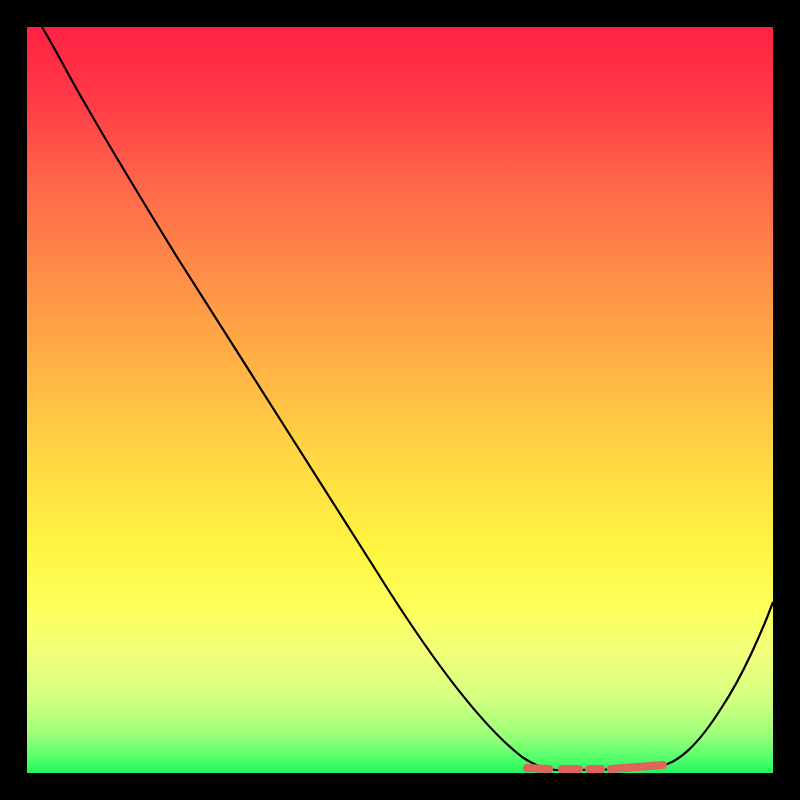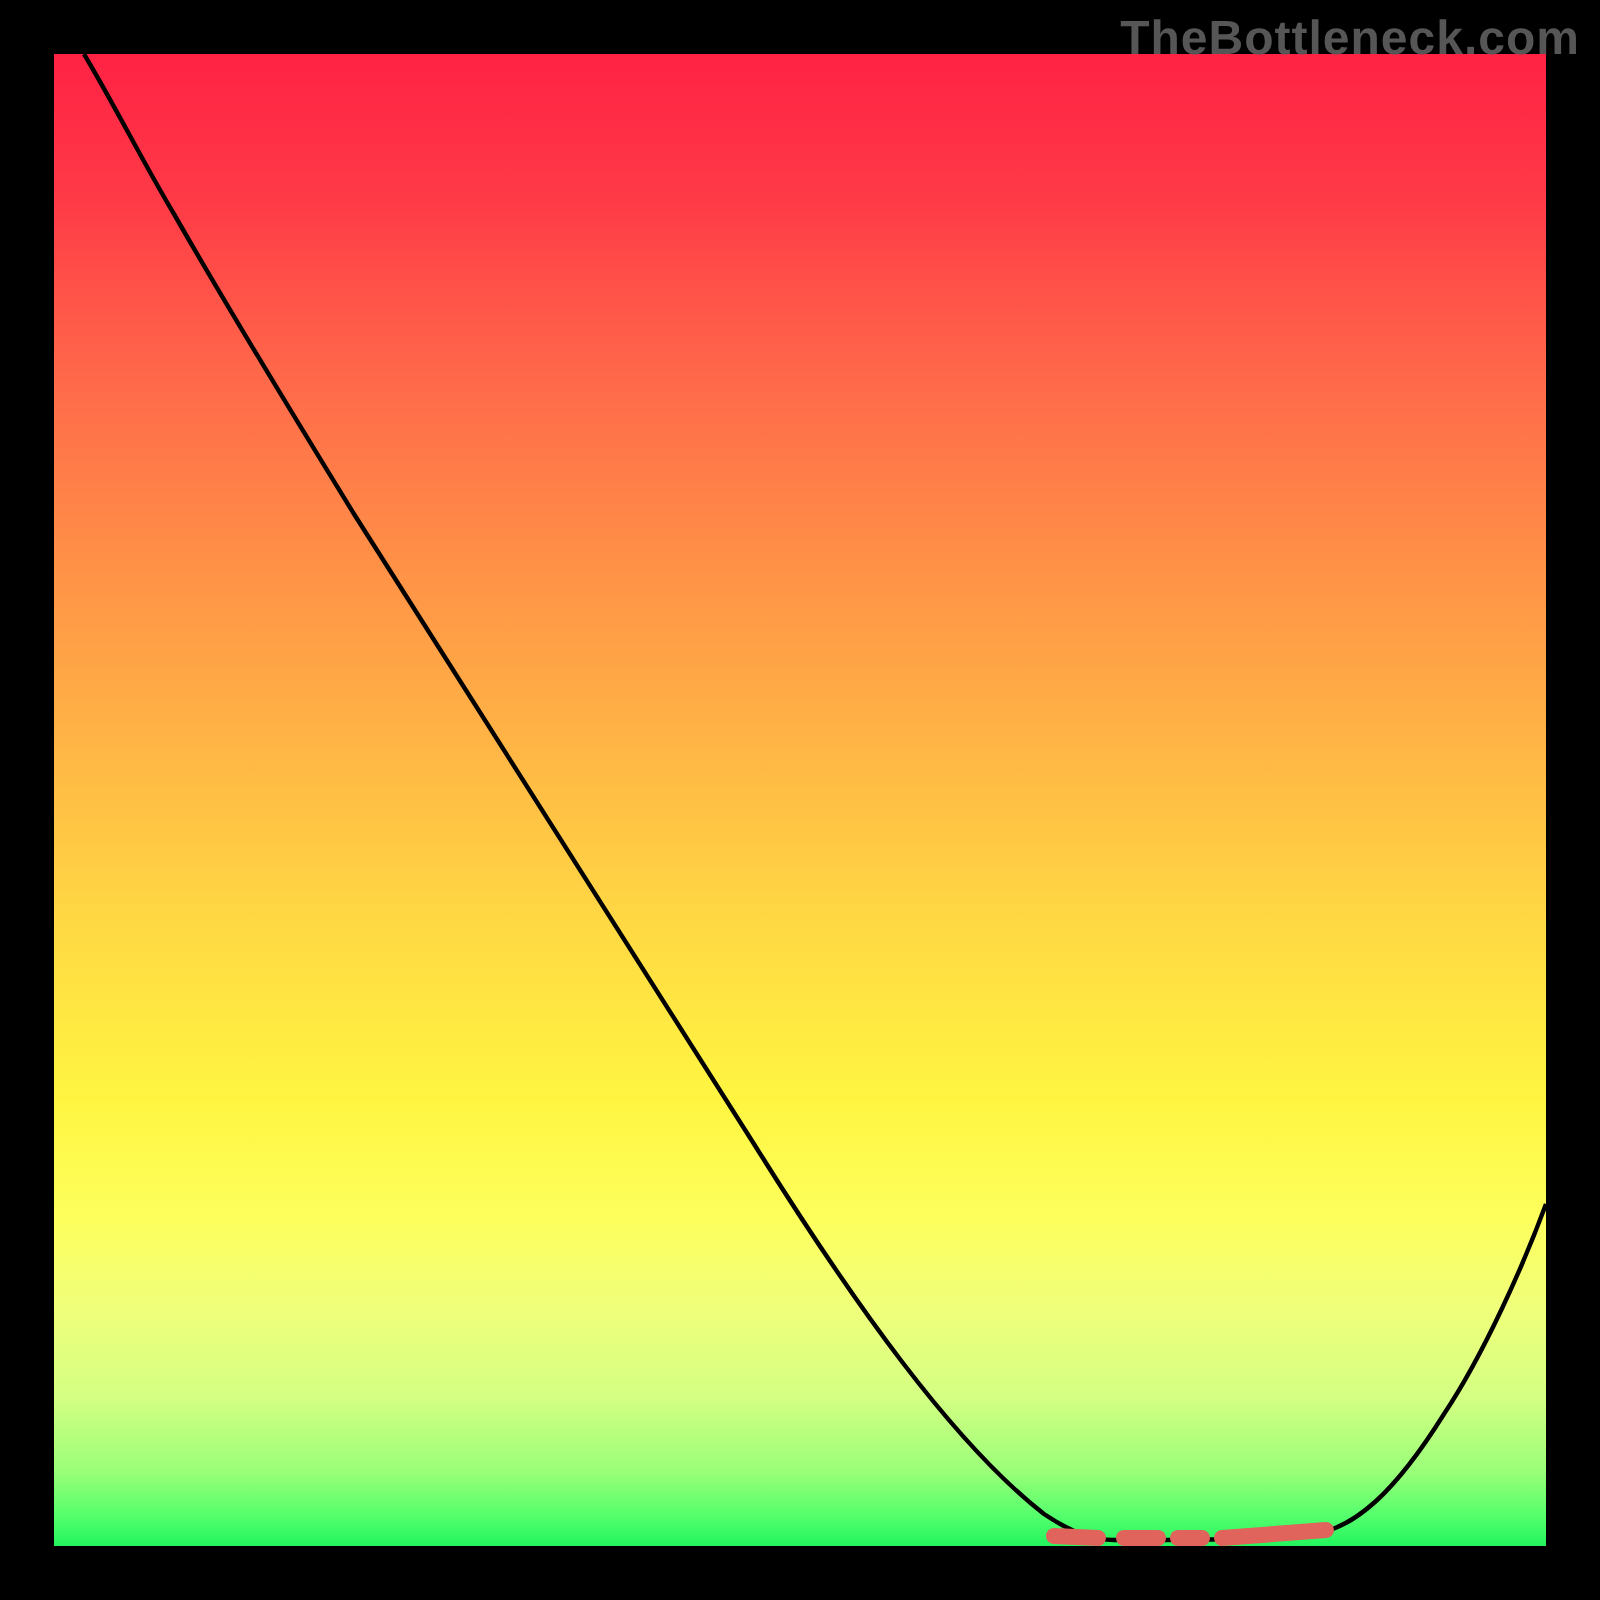--- a/index.html
+++ b/index.html
@@ -51,21 +51,20 @@
     width: 100%;
     height: 100%;
     z-index: 2;
     pointer-events: none;
   }
 </style>
 </head>
 <body>
 
 <div class="wrapper">
-  <div class="watermark">TheBottleneck.com</div>
   <div class="plot">
     <div class="gradient"></div>
     <svg class="curve" viewBox="0 0 746 746" preserveAspectRatio="none">
       <path d="M 15 0
                C 30 25, 45 55, 60 80
                C 80 115, 110 165, 150 230
                C 200 310, 270 420, 350 545
                C 400 625, 450 695, 495 730
                C 510 740, 520 743, 530 743
                C 565 743, 605 743, 630 740

